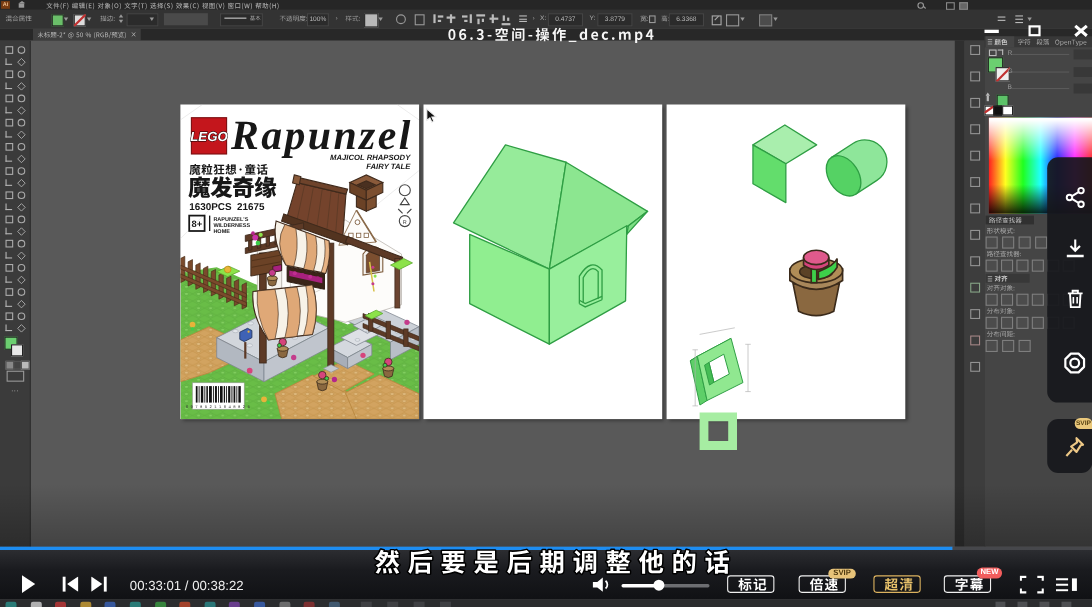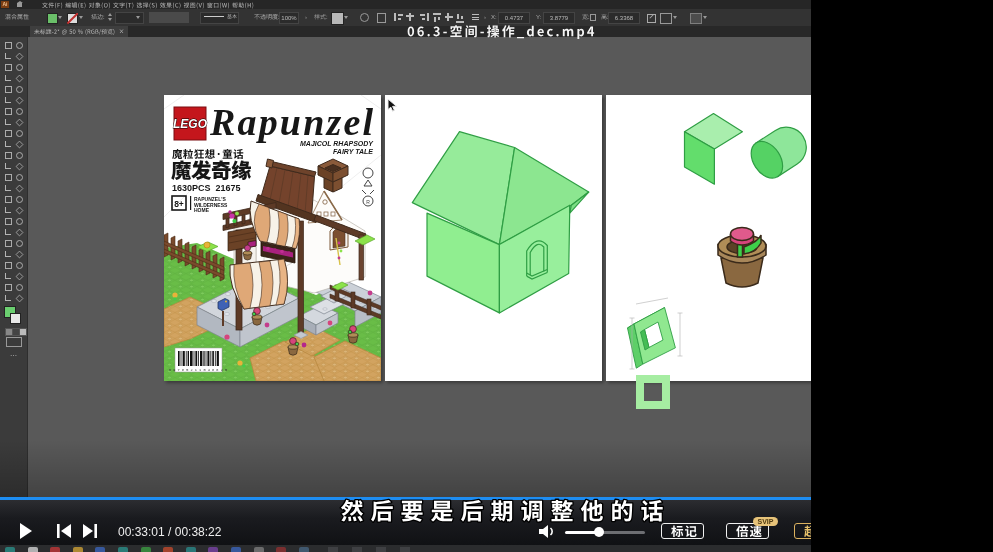--- a/index.html
+++ b/index.html
@@ -1,16 +1,16 @@
 <!DOCTYPE html>
 <html><head>
 <meta charset="utf-8">
 <style>
   html,body{margin:0;padding:0;background:#000;}
-  #stage{position:relative;width:811px;height:552px;overflow:hidden;background:#595959;font-family:"Liberation Sans",sans-serif;}
+  #stage{position:relative;width:993px;height:552px;overflow:hidden;background:#595959;font-family:"Liberation Sans",sans-serif;}
   .abs{position:absolute;}
 </style>
 </head>
 <body>
 <div id="stage">
 
   <div class="abs" style="left:0;top:0;width:993px;height:9px;background:#262626;"></div>
   <div class="abs" style="left:1px;top:1px;width:8px;height:7px;background:#7a3d12;color:#f0c090;font-size:5px;line-height:7px;text-align:center;font-weight:bold;">Ai</div>
   <div class="abs" style="left:17px;top:3px;width:5px;height:4px;background:#999;"></div>
     <div class="abs" style="left:16.5px;top:1px;width:0;height:0;border-left:3px solid transparent;border-right:3px solid transparent;border-bottom:2.5px solid #999;"></div>

